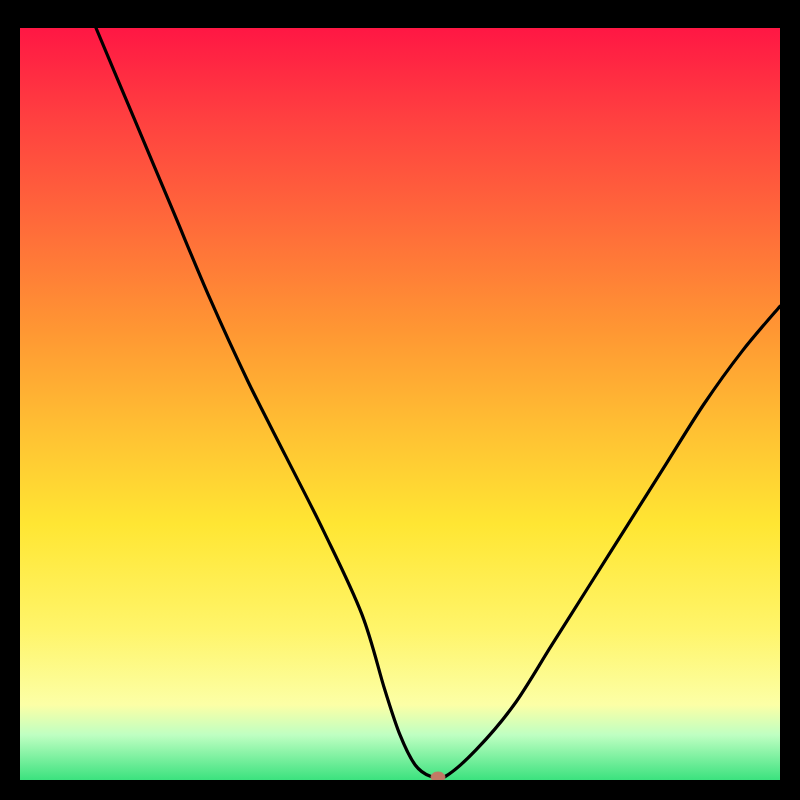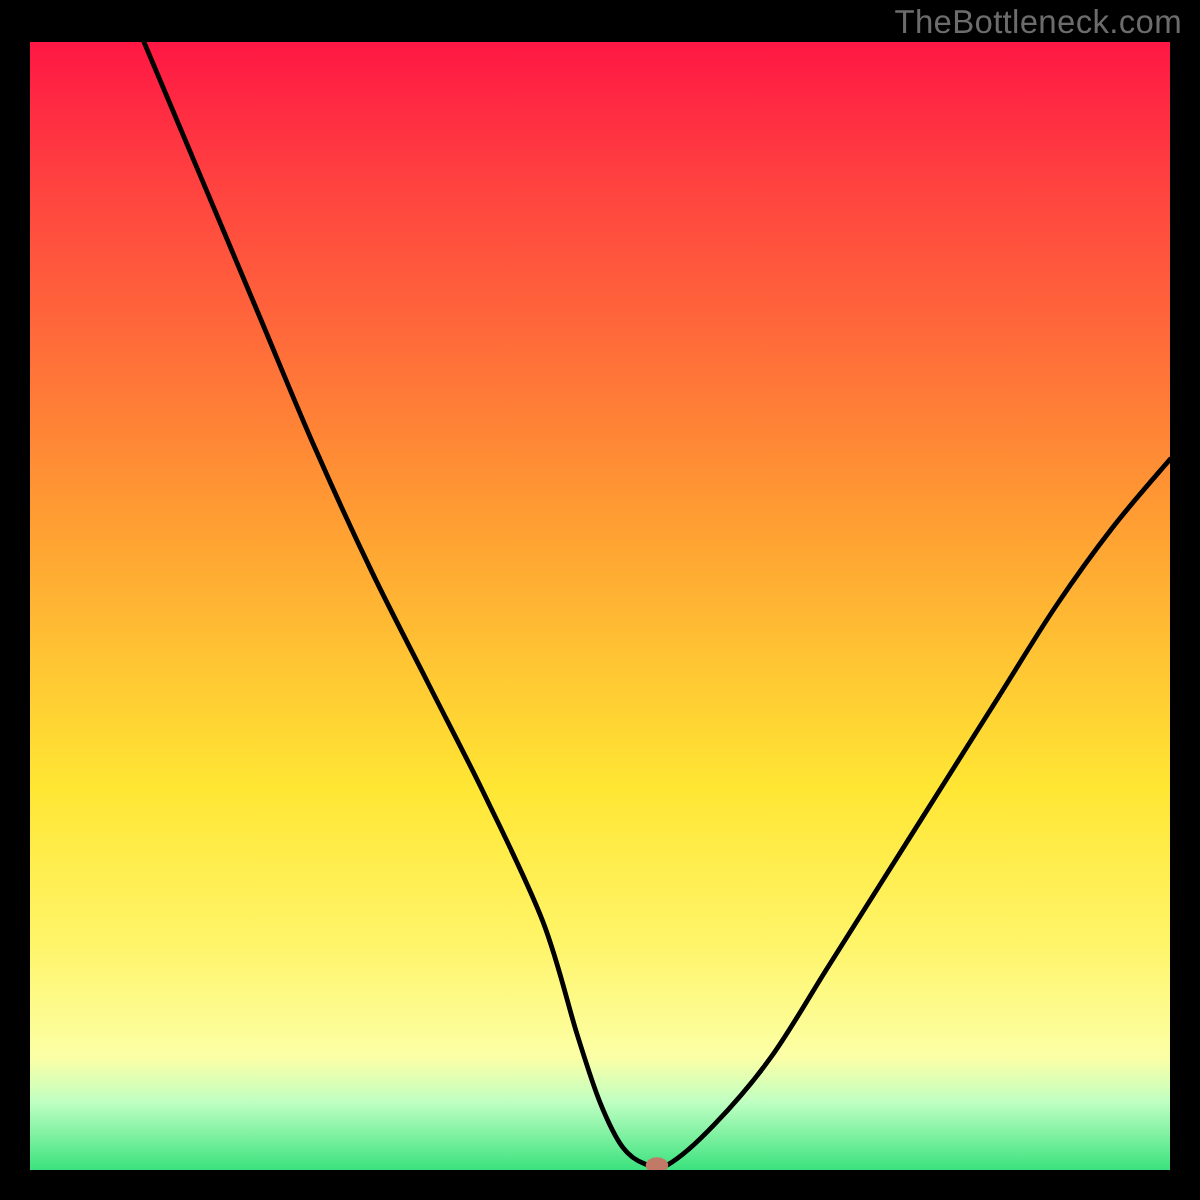--- a/index.html
+++ b/index.html
@@ -45,21 +45,20 @@
     position: absolute;
     left: 0; top: 0;
     width: 100%; height: 100%;
   }
 </style>
 </head>
 <body>
 
 <div class="frame">
 
-  <div class="watermark">TheBottleneck.com</div>
 
   <div class="plot-area">
     <svg class="curve" viewBox="0 0 760 752" preserveAspectRatio="none">
       <path d="M 76.00 0.00 C 82.33 15.04, 101.33 60.16, 114.00 90.24 C 126.67 120.32, 139.33 150.40, 152.00 180.48 C 164.67 210.56, 177.33 241.89, 190.00 270.72 C 202.67 299.55, 215.33 327.12, 228.00 353.44 C 240.67 379.76, 253.33 403.57, 266.00 428.64 C 278.67 453.71, 291.33 477.52, 304.00 503.84 C 316.67 530.16, 331.87 560.24, 342.00 586.56 C 352.13 612.88, 358.47 641.71, 364.80 661.76 C 371.13 681.81, 374.93 694.35, 380.00 706.88 C 385.07 719.41, 390.13 730.07, 395.20 736.96 C 400.27 743.85, 405.33 746.36, 410.40 748.24 C 415.47 750.12, 418.00 752.63, 425.60 748.24 C 433.20 743.85, 444.60 733.83, 456.00 721.92 C 467.40 710.01, 481.33 694.35, 494.00 676.80 C 506.67 659.25, 519.33 636.69, 532.00 616.64 C 544.67 596.59, 557.33 576.53, 570.00 556.48 C 582.67 536.43, 595.33 516.37, 608.00 496.32 C 620.67 476.27, 633.33 456.21, 646.00 436.16 C 658.67 416.11, 671.33 394.80, 684.00 376.00 C 696.67 357.20, 709.33 339.65, 722.00 323.36 C 734.67 307.07, 753.67 285.76, 760.00 278.24" id="curvePath" fill="none" stroke="#000" stroke-width="3.2" stroke-linecap="round" stroke-linejoin="round"></path>
       <ellipse id="marker" rx="7" ry="5" fill="#c17a65" stroke="#c17a65" cx="418.00" cy="749.00"></ellipse>
     </svg>
   </div>
 
 </div>
 

